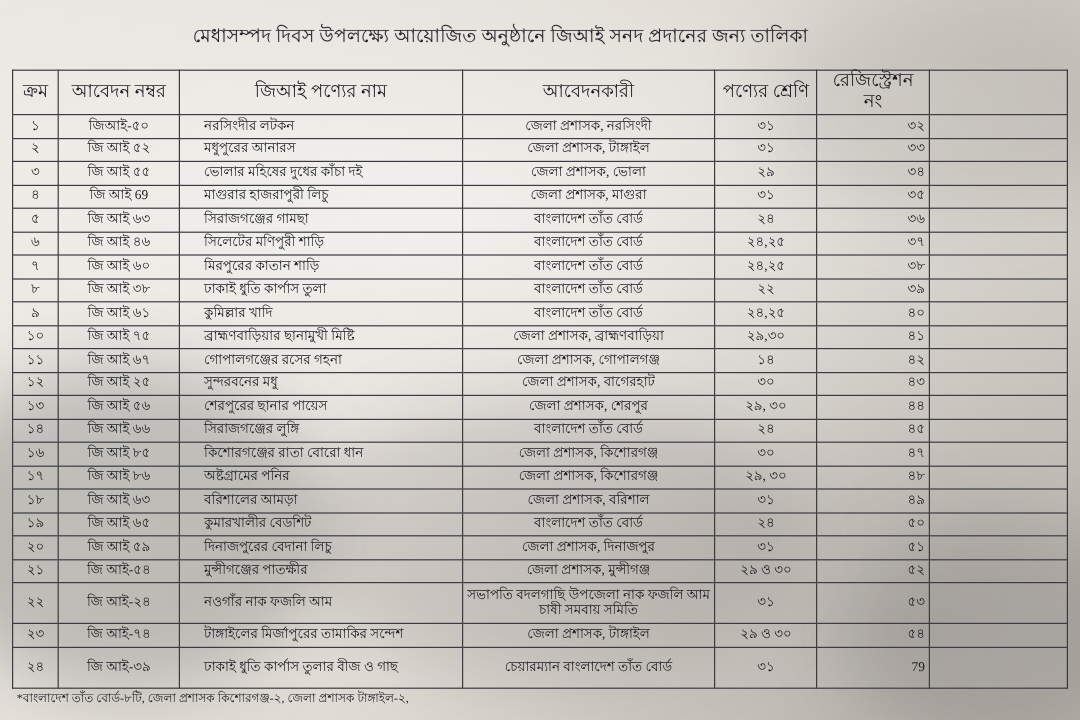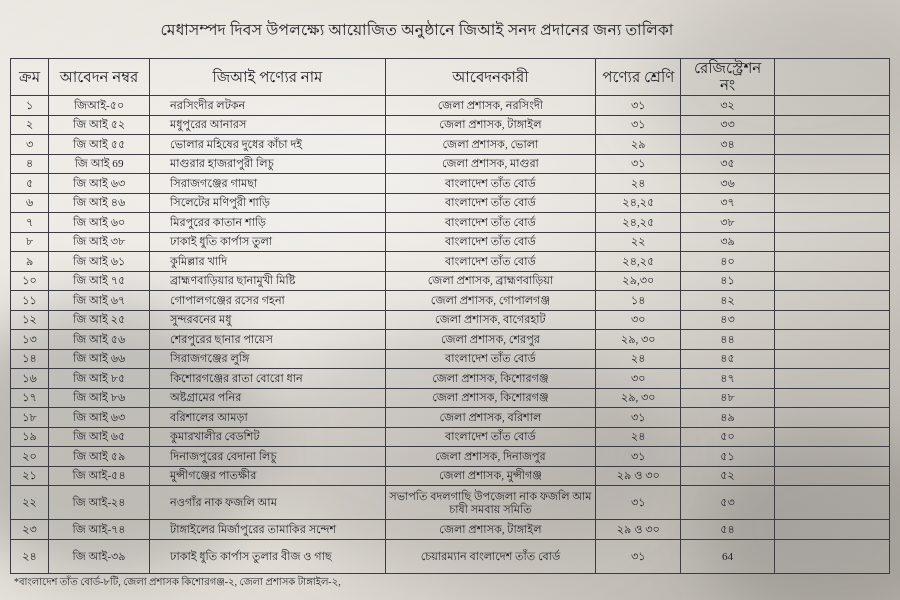--- a/index.html
+++ b/index.html
@@ -46,21 +46,21 @@
   }
   thead th{
     font-weight:normal;font-size:15px;height:34px;
   }
   tbody tr{height:19.5px;}
   td.sl{width:32px;}
   td.appno{width:98px;}
   td.gname{width:225px;text-align:left;padding-left:20px;}
   td.applicant{width:215px;}
   td.cls{width:82px;}
-  td.reg{width:88px;}
+  td.reg{width:88px;text-align:right;}
   td.blank{width:118px;}
   .tall{height:34px;}
   #footer{
     position:absolute;left:14px;top:574px;width:880px;
     font-size:10px;color:#1e1e24;text-align:left;
   }
   .hdr-sl{width:32px;}
 </style>
 </head>
 <body>
@@ -283,20 +283,20 @@
           <td class="cls">২৯ ও ৩০</td>
           <td class="reg">৫৪</td>
           <td class="blank"></td>
         </tr>
         <tr class="tall">
           <td class="sl">২৪</td>
           <td class="appno">জি আই-৩৯</td>
           <td class="gname">ঢাকাই ধুতি কার্পাস তুলার বীজ ও গাছ</td>
           <td class="applicant">চেয়ারম্যান বাংলাদেশ তাঁত বোর্ড</td>
           <td class="cls">৩১</td>
-          <td class="reg">64</td>
+          <td class="reg">79</td>
           <td class="blank"></td>
         </tr>
       </tbody>
   </table>
 
   <div id="footer">*বাংলাদেশ তাঁত বোর্ড-৮টি, জেলা প্রশাসক কিশোরগঞ্জ-২, জেলা প্রশাসক টাঙ্গাইল-২,</div>
 </div>
 
 </body></html>

